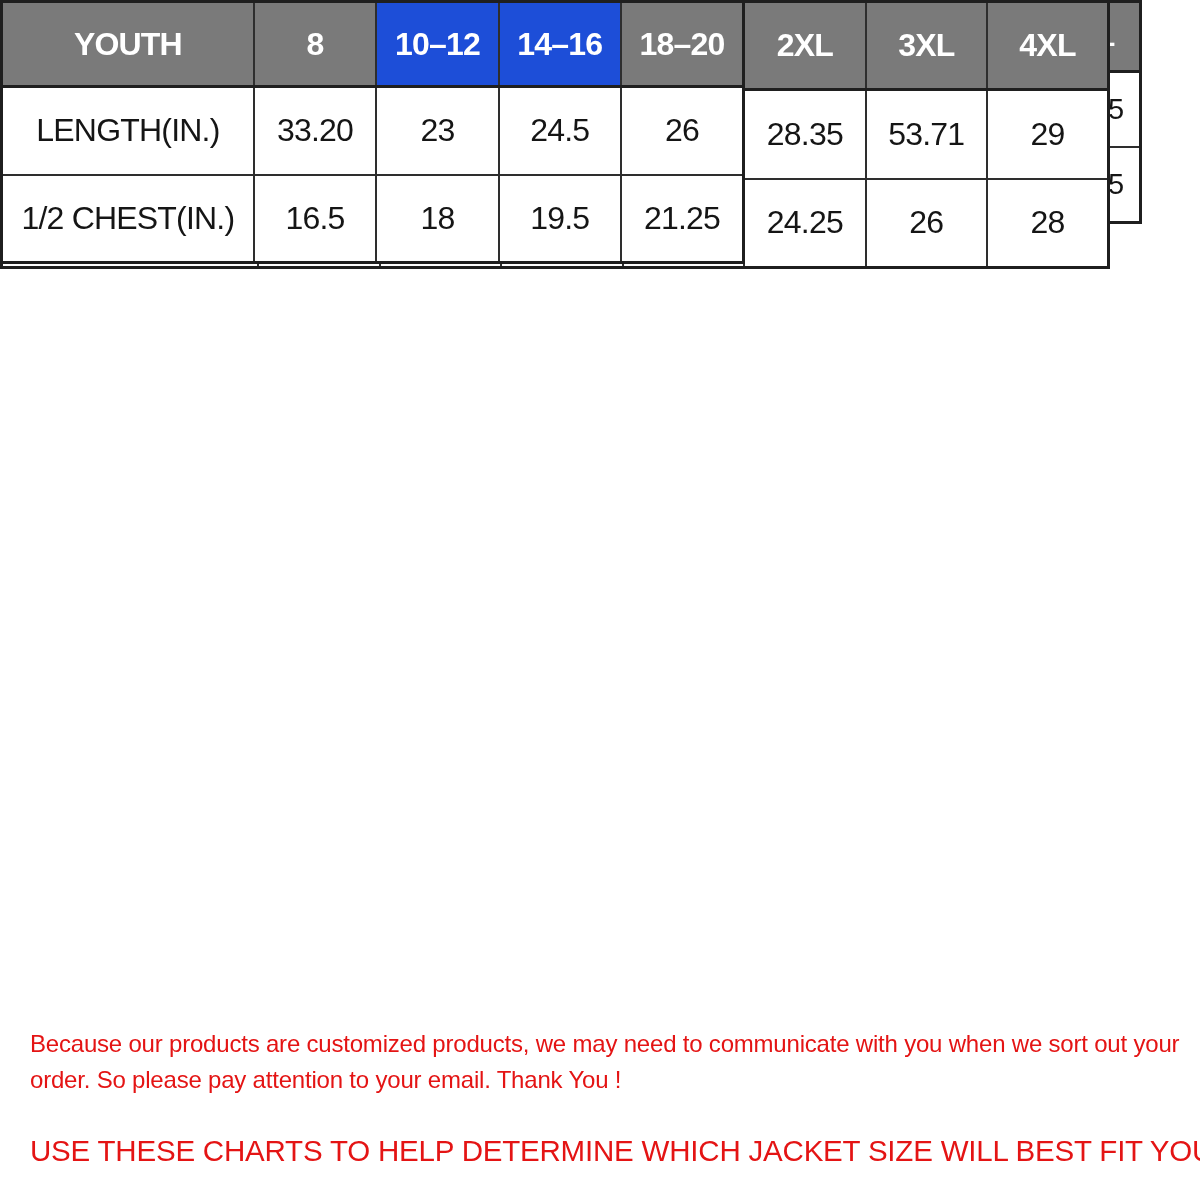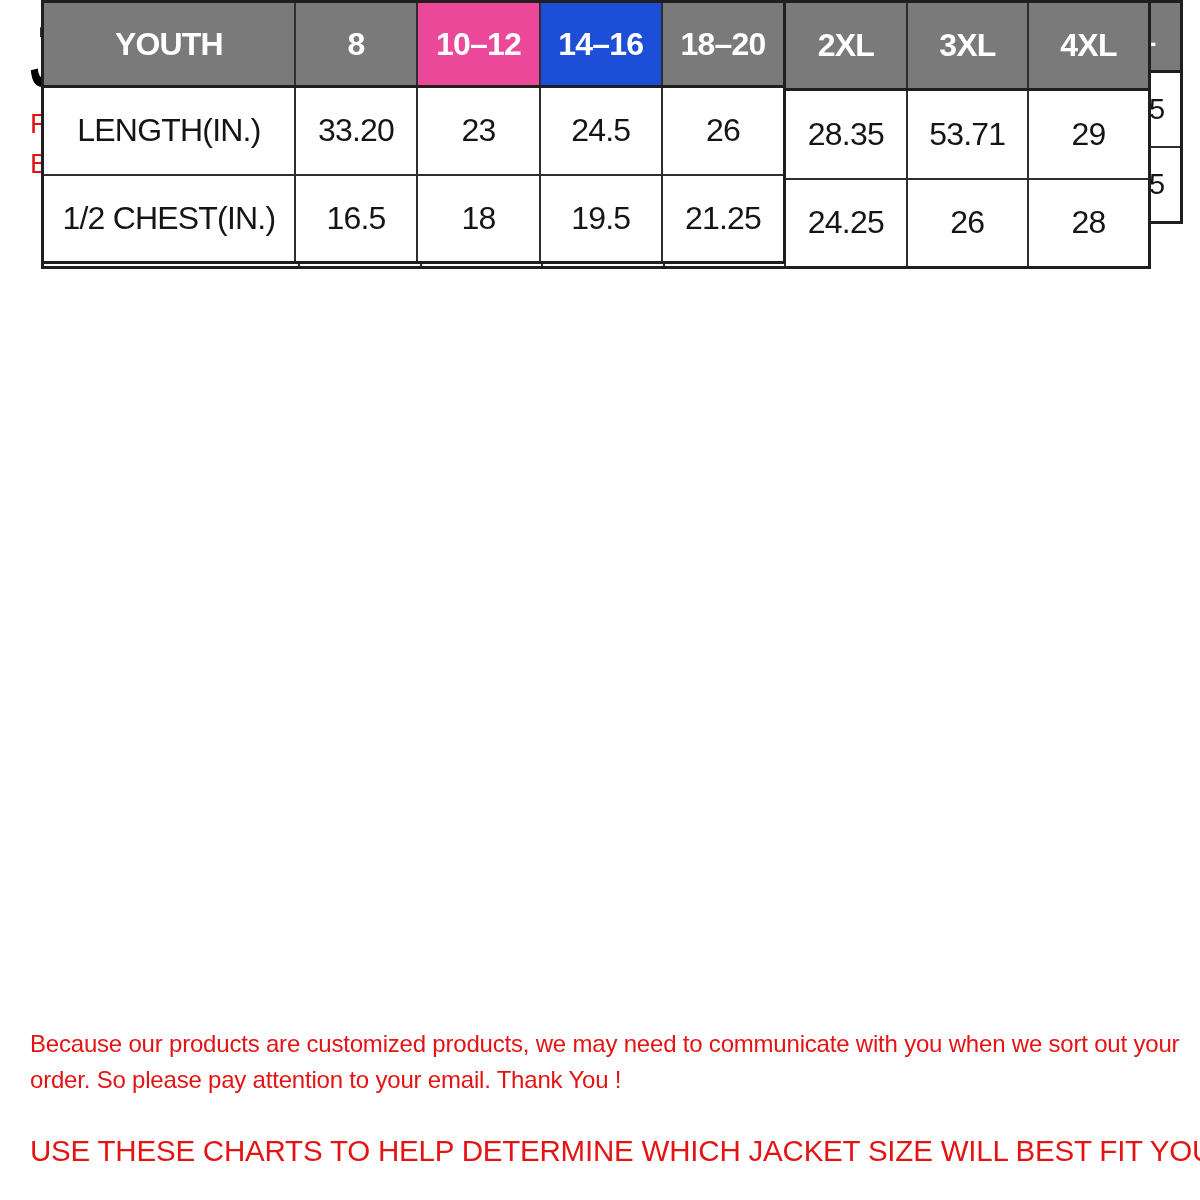--- a/index.html
+++ b/index.html
@@ -26,21 +26,21 @@
   .note {
     position: absolute; left: 30px; top: 104px;
     width: 940px;
     font-size: 27.5px; line-height: 1.44;
     font-weight: 500;
     letter-spacing: -0.2px;
   }
   .red { color: #e41414; }
 
   
-  .tbl-wrap { position: absolute; padding-left: 41px; }
+  .tbl-wrap { position: absolute; }
   table.size-table {
     border-collapse: collapse; table-layout: fixed;
     width: 100%; height: 100%;
     background: #fff;
   }
   table.size-table th, table.size-table td {
     border: 2px solid #2e2e2e;
     text-align: center; vertical-align: middle;
     overflow: hidden; white-space: nowrap;
     letter-spacing: -0.8px;
@@ -178,21 +178,21 @@
       </tbody>
     </table>
 </div>
 
 <div class="tbl-wrap" id="tbl-youth-wrap">
   <table class="size-table" id="tbl-youth">
       <thead>
         <tr>
           <th style="background: rgb(122, 122, 122);">YOUTH</th>
           <th style="background: rgb(122, 122, 122);">8</th>
-          <th style="background: #ec4899;">10–12</th>
+          <th style="background: #1d4ed8;">10–12</th>
           <th style="background: #1d4ed8;">14–16</th>
           <th style="background: rgb(122, 122, 122);">18–20</th>
         </tr>
       </thead>
       <tbody>
         <tr>
           <td>LENGTH(IN.)</td>
           <td>33.20</td>
           <td>23</td>
           <td>24.5</td>

